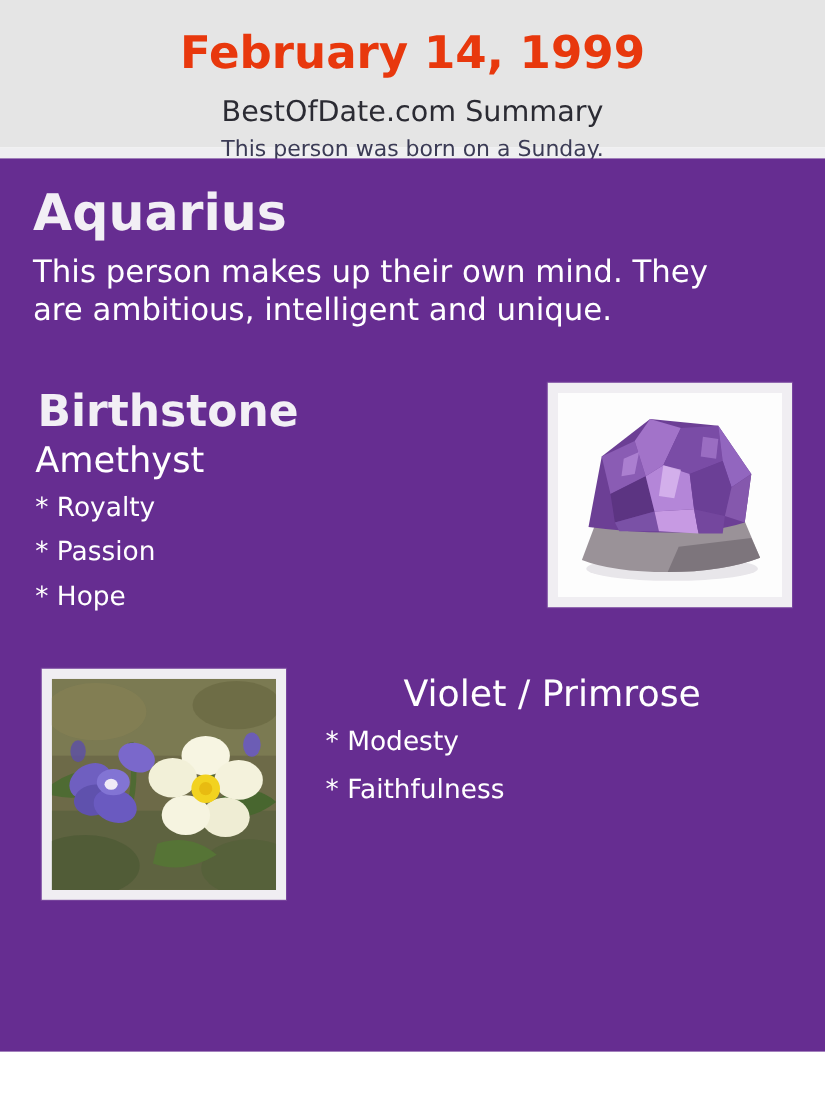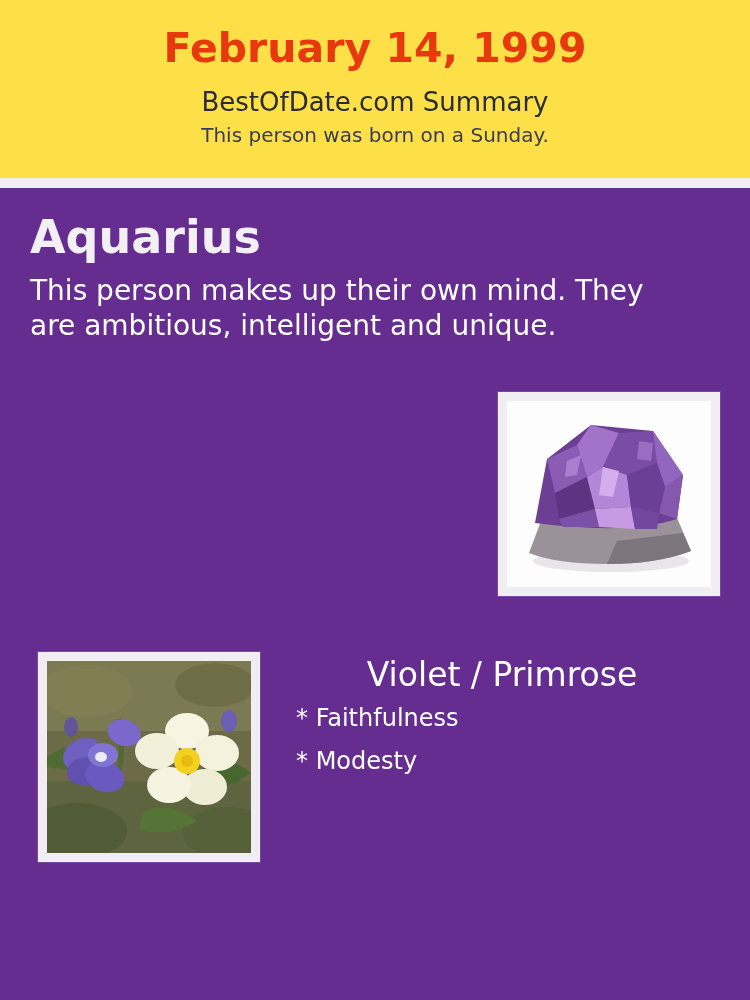--- a/index.html
+++ b/index.html
@@ -15,25 +15,25 @@
   }
   .page {
     width: 750px;
     height: 1000px;
     position: relative;
     background: #ffffff;
   }
 
   
   .header {
-    background: #fde047;
+    background: #e5e5e5;
     padding: 26px 20px 16px 20px;
     text-align: center;
     box-sizing: border-box;
-    height: 178px;
+    height: 134px;
   }
   .header-date {
     color: #e8380d;
     font-size: 41px;
     font-weight: bold;
     line-height: 1.12;
     letter-spacing: 0px;
     margin: 0 0 6px 0;
   }
   .header-site {
@@ -176,20 +176,27 @@
   </div>
 
   <div class="divider"></div>
 
   <div class="body-panel">
 
     <div class="zodiac-title">Aquarius</div>
     <div class="zodiac-desc">This person makes up their own mind. They are ambitious, intelligent and unique.</div>
 
     <div class="stone-block">
+      <div class="stone-text">
+        <div class="section-title">Birthstone</div>
+        <div class="section-sub">Amethyst</div>
+        <div class="trait">* Royalty</div>
+        <div class="trait">* Passion</div>
+        <div class="trait">* Hope</div>
+      </div>
 
       <div class="stone-photo photo-frame">
         <div class="photo-inner">
           <svg viewBox="0 0 204 186" width="100%" height="100%" preserveAspectRatio="xMidYMid slice">
             <rect x="0" y="0" width="204" height="186" fill="#fdfdfd"></rect>
 
             <ellipse cx="104" cy="160" rx="78" ry="11" fill="#e8e6ea"></ellipse>
 
             <path d="M22 152 L34 120 L168 112 L184 150 Q150 163 100 163 Q50 163 22 152 Z" fill="#9a9298"></path>
             <path d="M100 163 Q150 163 184 150 L176 132 L110 140 Z" fill="#7d757c"></path>
@@ -257,19 +264,19 @@
             </g>
 
             <ellipse cx="182" cy="60" rx="8" ry="11" fill="#6a5ac0" opacity="0.9"></ellipse>
             <ellipse cx="24" cy="66" rx="7" ry="10" fill="#5d4fa8" opacity="0.8"></ellipse>
           </svg>
         </div>
       </div>
 
       <div class="flower-text">
         <div class="section-sub">Violet / Primrose</div>
+        <div class="trait">* Modesty</div>
         <div class="trait">* Faithfulness</div>
-        <div class="trait">* Modesty</div>
       </div>
     </div>
 
   </div>
 </div>
 
 </body></html>

